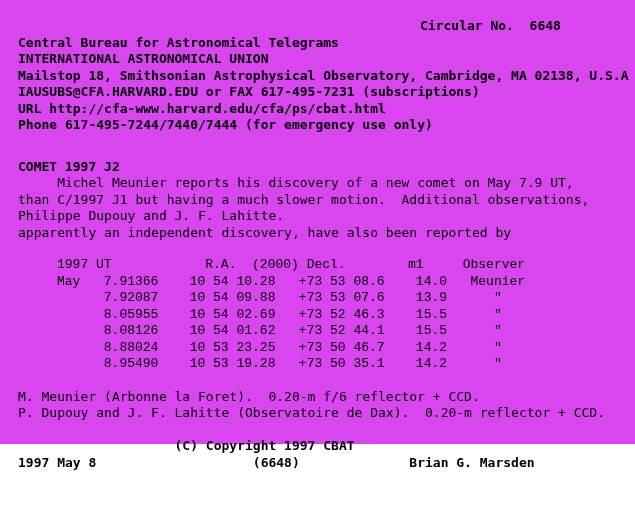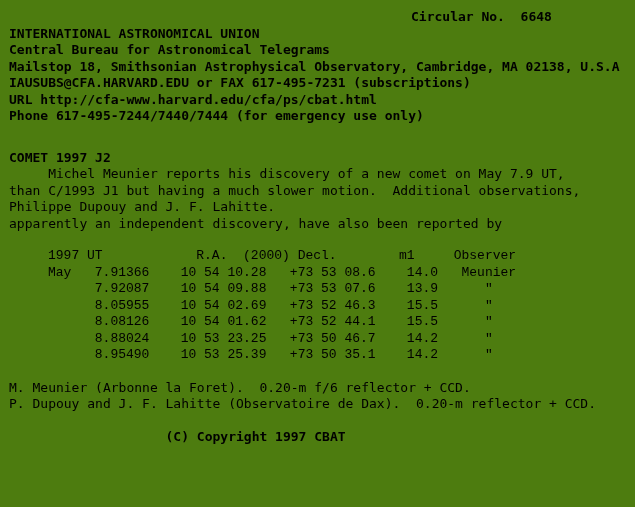--- a/index.html
+++ b/index.html
@@ -11,23 +11,23 @@
   body {
     width: 635px;
     height: 507px;
     overflow: hidden;
     font-family: "DejaVu Sans Mono", "Liberation Mono", monospace;
     color: #000000;
   }
   .page {
     position: relative;
     width: 635px;
-    height: 507px;
-    background: #4d7c0f;
-    padding: 3px;
+    height: 444px;
+    background: #d946ef;
+    padding: 12px;
     box-sizing: border-box;
   }
   .line {
     font-family: "DejaVu Sans Mono", "Liberation Mono", monospace;
     font-size: 13px;
     line-height: 16.5px;
     letter-spacing: 0px;
     white-space: pre;
     color: #000000;
     margin: 0;
@@ -59,56 +59,57 @@
 </style>
 </head>
 <body>
 
 <div class="page">
 
   <div class="header-block">
 
     <div class="line bold" id="circular-no" style="padding-left:408px;">Circular No.  6648</div>
 
+    <div class="line bold indent-left">Central Bureau for Astronomical Telegrams</div>
     <div class="line bold indent-left">INTERNATIONAL ASTRONOMICAL UNION</div>
-    <div class="line bold indent-left">Central Bureau for Astronomical Telegrams</div>
     <div class="line bold indent-left">Mailstop 18, Smithsonian Astrophysical Observatory, Cambridge, MA 02138, U.S.A</div>
     <div class="line bold indent-left">IAUSUBS@CFA.HARVARD.EDU or FAX 617-495-7231 (subscriptions)</div>
     <div class="line bold indent-left">URL http://cfa-www.harvard.edu/cfa/ps/cbat.html</div>
     <div class="line bold indent-left">Phone 617-495-7244/7440/7444 (for emergency use only)</div>
   </div>
 
   <div class="gap-lg"></div>
 
   <div class="body-block">
     <div class="line bold indent-left">COMET 1997 J2</div>
 
     <div class="line reg indent-left">     Michel Meunier reports his discovery of a new comet on May 7.9 UT,</div>
-    <div class="line reg indent-left">than C/1993 J1 but having a much slower motion.  Additional observations,</div>
+    <div class="line reg indent-left">than C/1997 J1 but having a much slower motion.  Additional observations,</div>
     <div class="line reg indent-left">Philippe Dupouy and J. F. Lahitte.</div>
     <div class="line reg indent-left">apparently an independent discovery, have also been reported by</div>
   </div>
 
   <div class="gap-md"></div>
 
   <div class="table-block">
     <div class="line reg indent-left">     1997 UT            R.A.  (2000) Decl.        m1     Observer</div>
 
     <div class="line reg indent-left">     May   7.91366    10 54 10.28   +73 53 08.6    14.0   Meunier</div>
     <div class="line reg indent-left">           7.92087    10 54 09.88   +73 53 07.6    13.9      "</div>
     <div class="line reg indent-left">           8.05955    10 54 02.69   +73 52 46.3    15.5      "</div>
     <div class="line reg indent-left">           8.08126    10 54 01.62   +73 52 44.1    15.5      "</div>
     <div class="line reg indent-left">           8.88024    10 53 23.25   +73 50 46.7    14.2      "</div>
-    <div class="line reg indent-left">           8.95490    10 53 25.39   +73 50 35.1    14.2      "</div>
+    <div class="line reg indent-left">           8.95490    10 53 19.28   +73 50 35.1    14.2      "</div>
   </div>
 
   <div class="gap-md"></div>
 
   <div class="footer-block">
     <div class="line reg indent-left">M. Meunier (Arbonne la Foret).  0.20-m f/6 reflector + CCD.</div>
     <div class="line reg indent-left">P. Dupouy and J. F. Lahitte (Observatoire de Dax).  0.20-m reflector + CCD.</div>
 
     <div class="blank"></div>
 
     <div class="line bold indent-left">                    (C) Copyright 1997 CBAT</div>
+    <div class="line bold indent-left">1997 May 8                    (6648)              Brian G. Marsden</div>
   </div>
 
 </div>
 
 </body></html>

